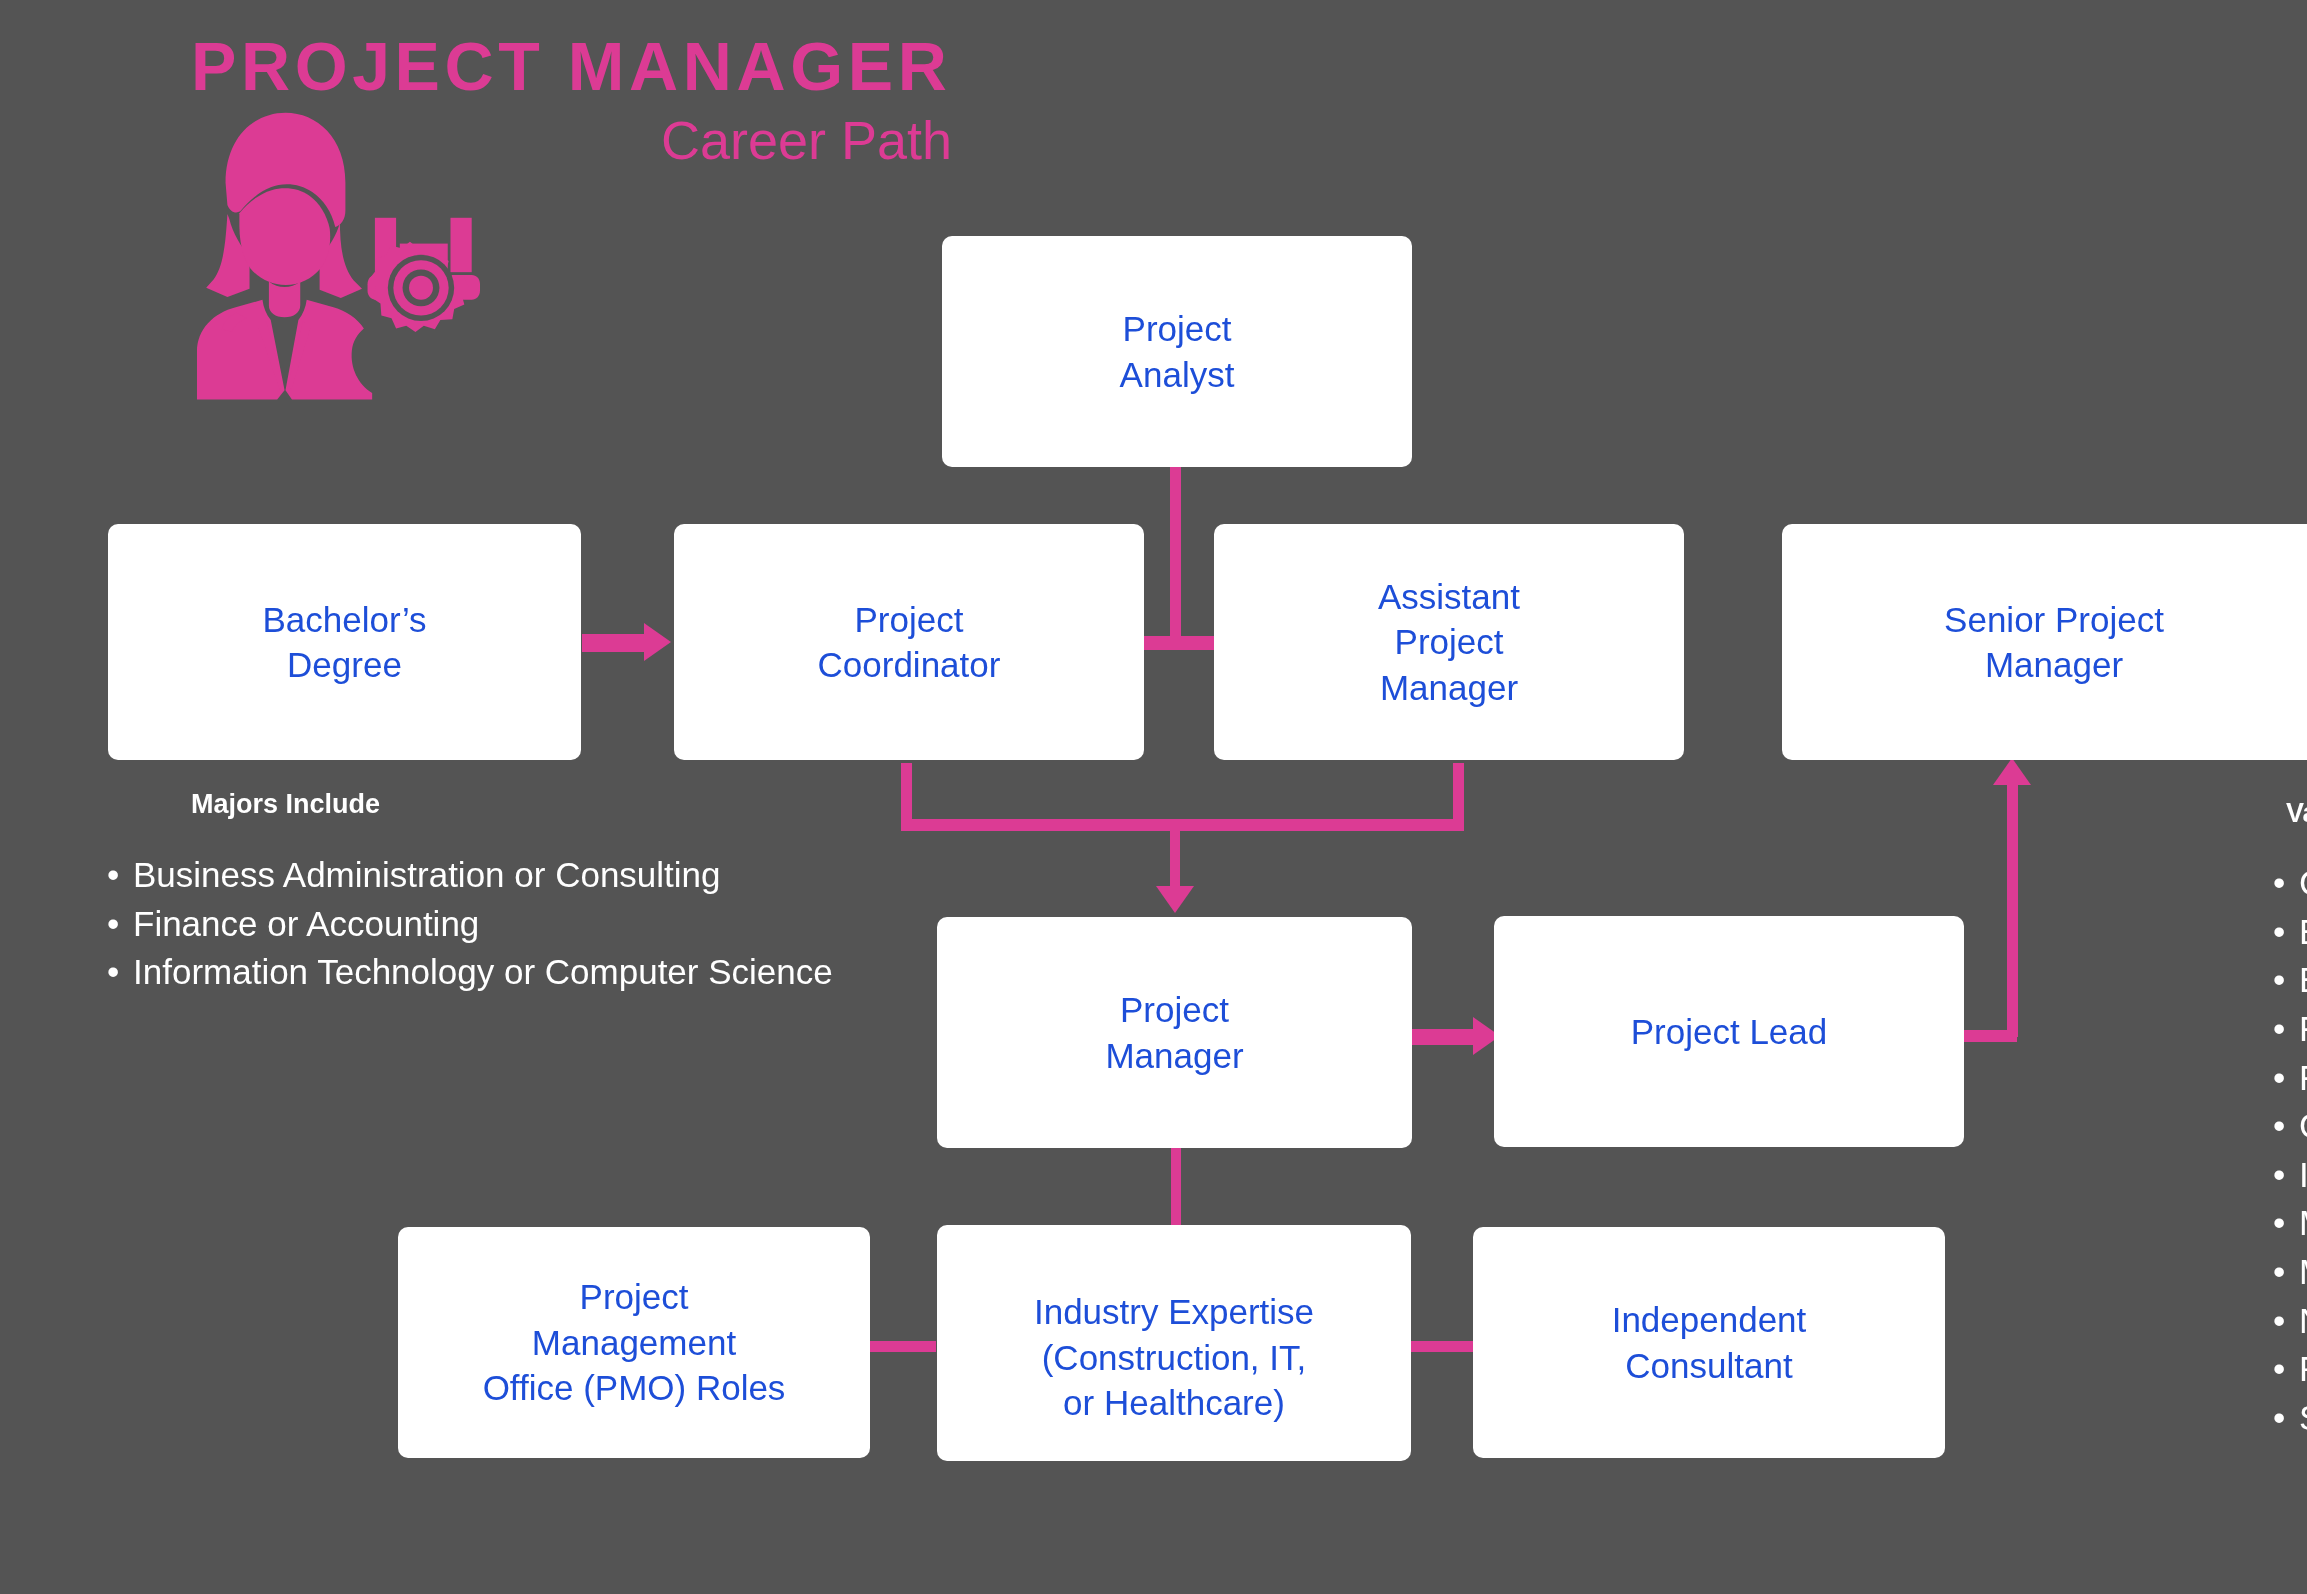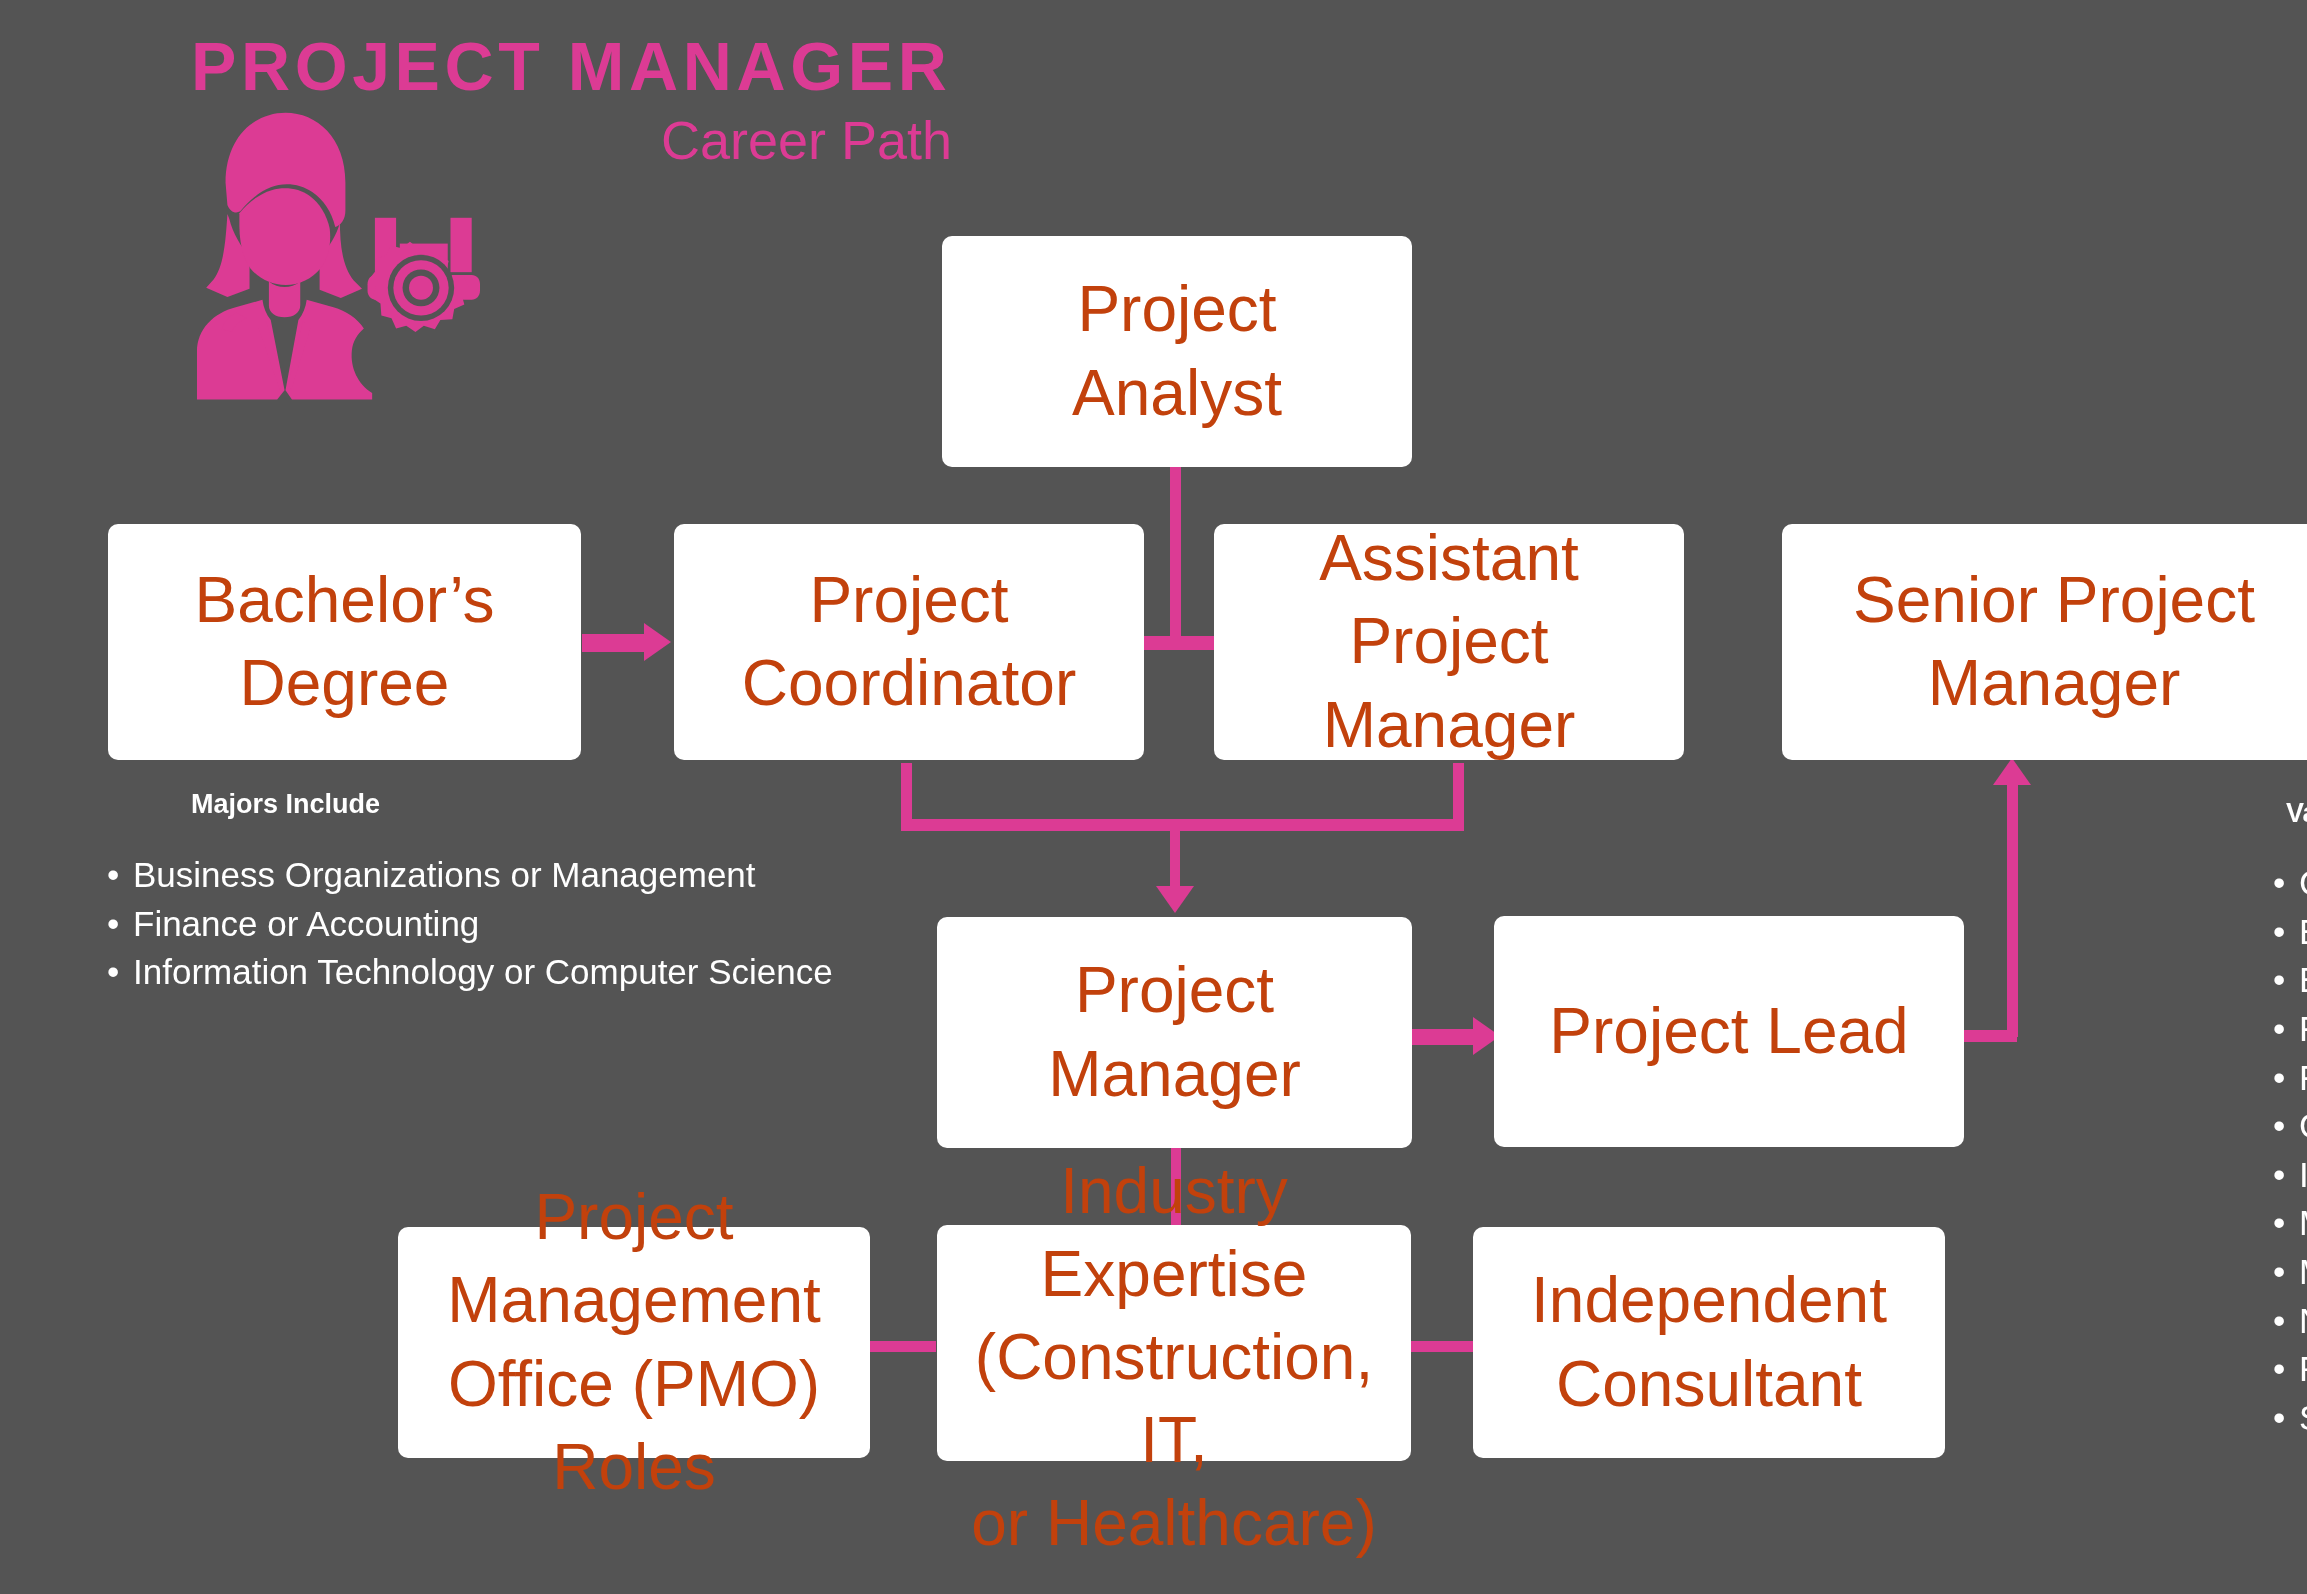--- a/index.html
+++ b/index.html
@@ -43,27 +43,27 @@
     top: 104px;
     width: 295px;
     height: 305px;
   }
 
   
   .node {
     position: absolute;
     background: #FFFFFF;
     border-radius: 10px;
-    color: #c2410c;
+    color: #1d4ed8;
     display: flex;
     align-items: center;
     justify-content: center;
     text-align: center;
     line-height: 1.30;
-    font-size: 64px;
+    font-size: 35px;
     padding: 4px 11px;
     box-sizing: border-box;
     z-index: 4;
   }
 
   
   .conn {
     position: absolute;
     background: #DC3B94;
     z-index: 2;
@@ -246,21 +246,21 @@
 or Healthcare)</span>
   </div>
 
   <div class="node" style="left:1473px; top:1227px; width:472px; height:231px;">
     <span style="white-space:pre-line;">Independent
 Consultant</span>
   </div>
 
   <div class="list-heading" style="left:191px; top:789px;">Majors Include</div>
   <ul class="bullet-list" style="left:97px; top:851px; width:784px;">
-    <li>Business Organizations or Management</li>
+    <li>Business Administration or Consulting</li>
     <li>Finance or Accounting</li>
     <li>Information Technology or Computer Science</li>
   </ul>
 
   <div class="list-heading" style="left:2286px; top:798px;">Variety of areas can work at:</div>
   <ul class="bullet-list" style="left:2263px; top:859px; width:877px;">
     <li>Construction</li>
     <li>Educational Institutions</li>
     <li>Engineering</li>
     <li>Finance</li>

